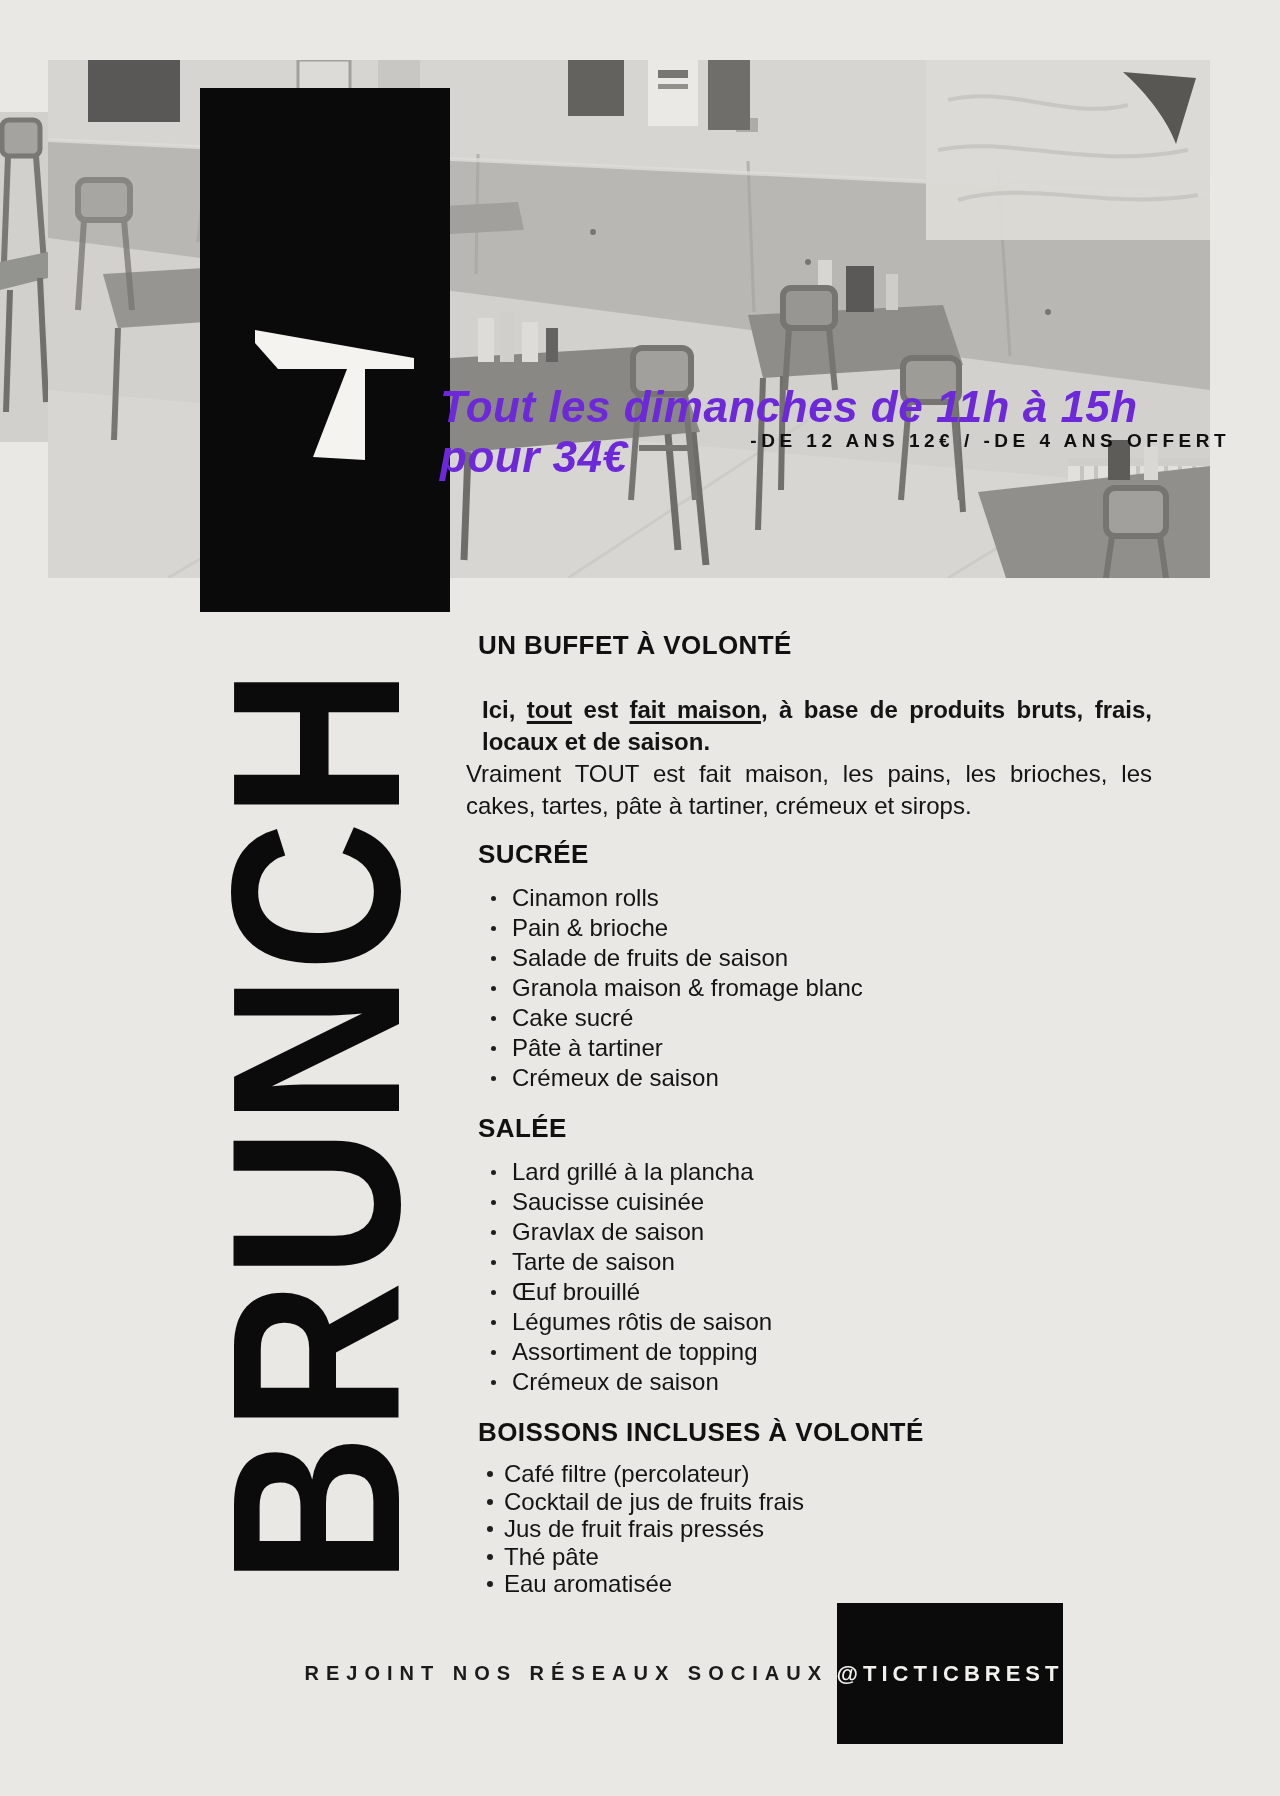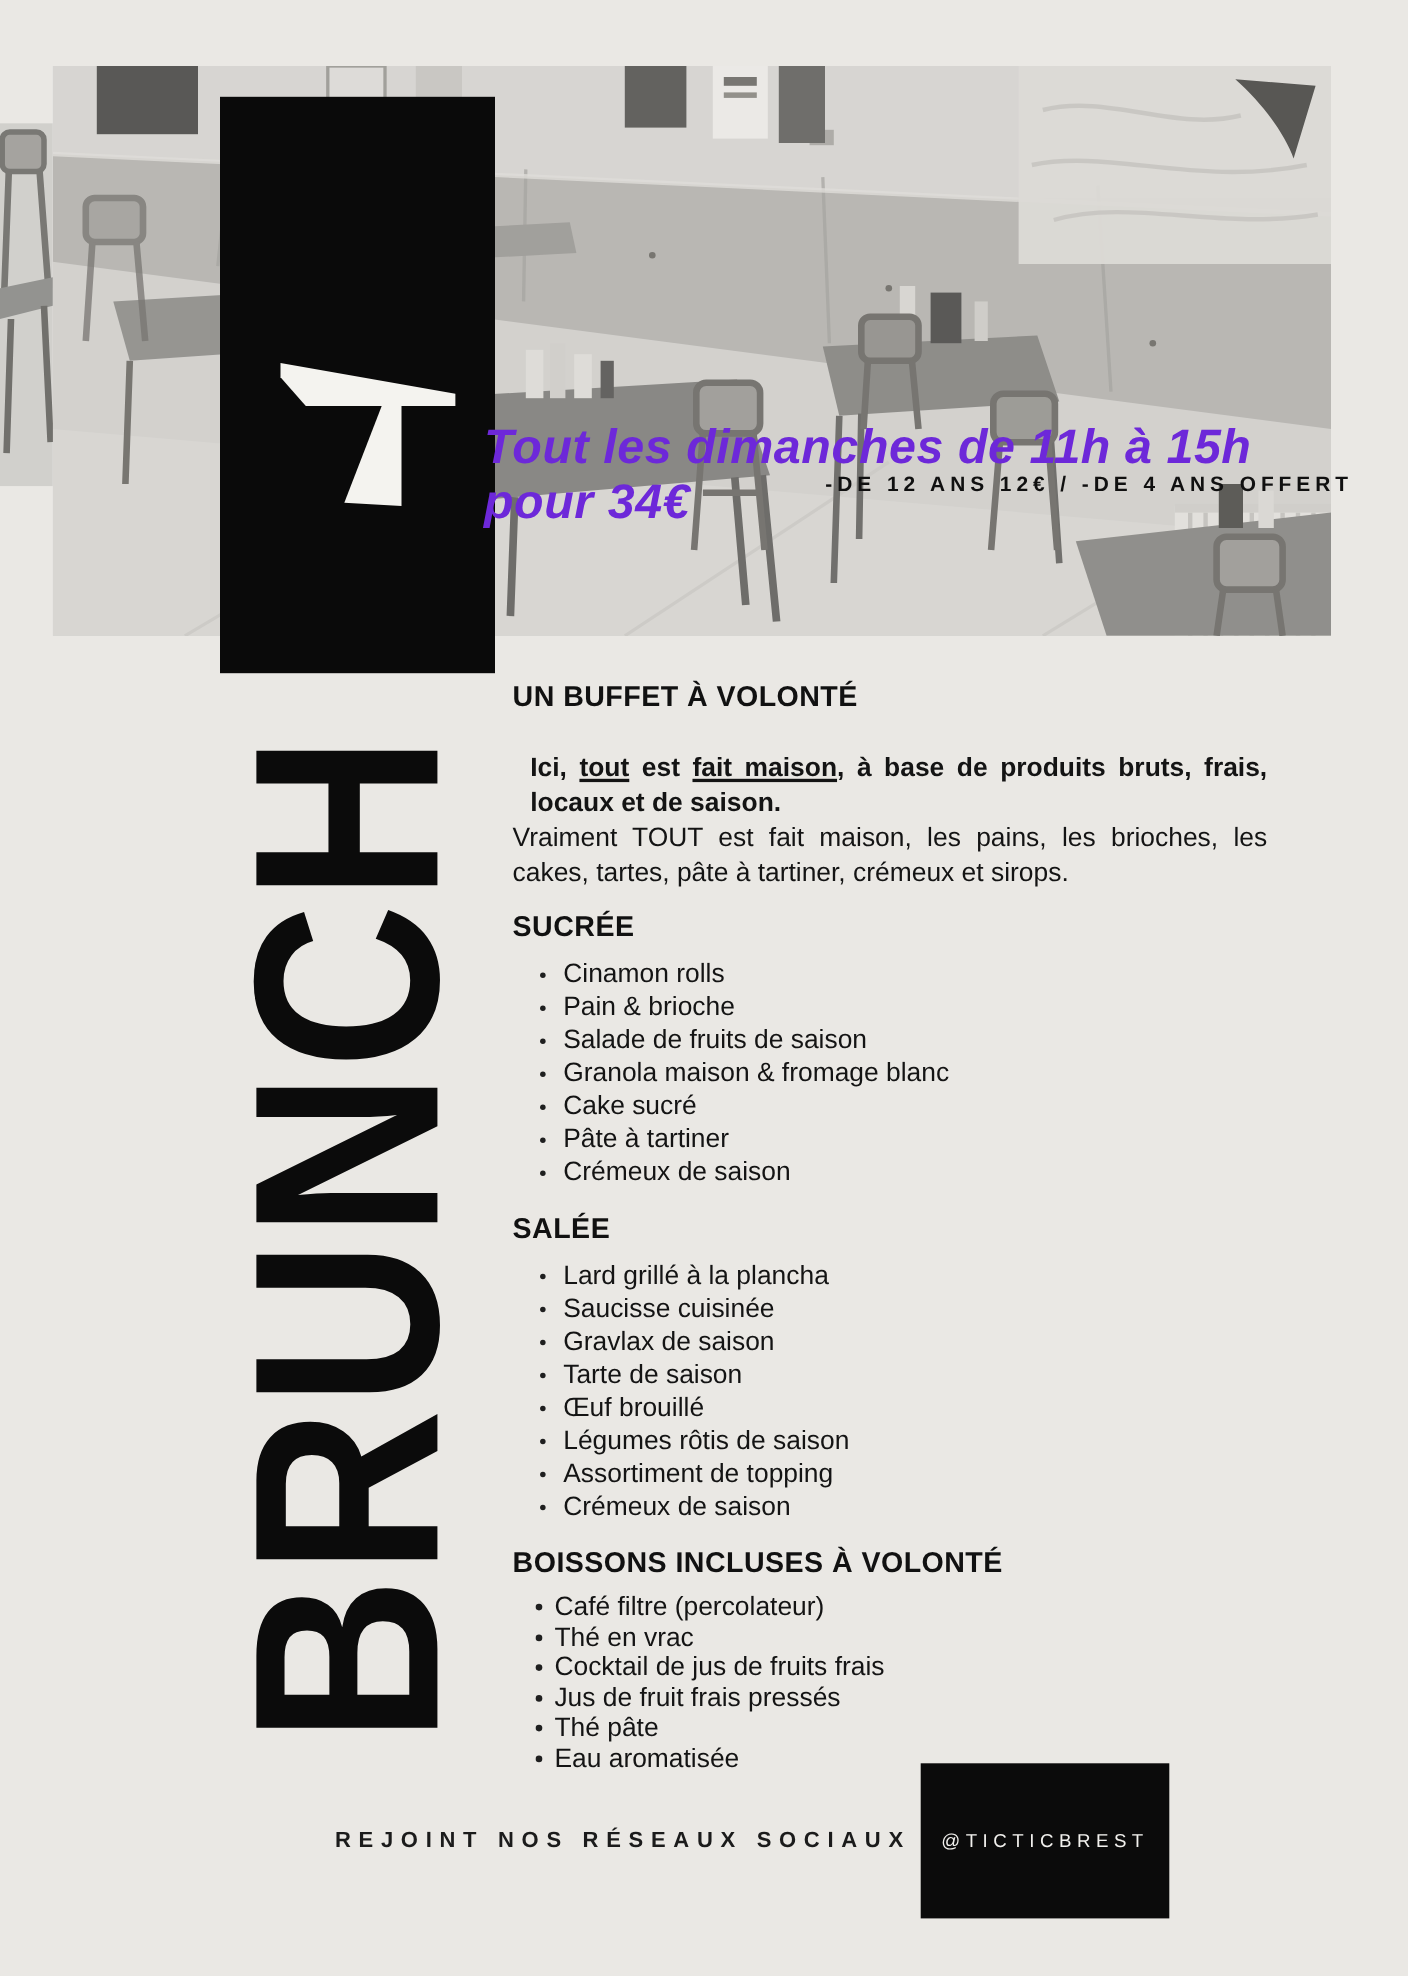--- a/index.html
+++ b/index.html
@@ -27,21 +27,21 @@
   .hero-title{
     position:absolute;left:440px;top:382px;width:790px;z-index:4;text-align:left;
     font-size:44px;font-weight:bold;font-style:italic;color:#6d28d9;letter-spacing:0.5px;
   }
   .hero-sub{
     position:absolute;left:440px;top:430px;width:790px;z-index:4;text-align:right;
     font-size:19px;font-weight:bold;letter-spacing:4.5px;color:#101010;
   }
   
   .content{position:absolute;left:466px;top:618px;width:686px;z-index:2;}
-  .sec{font-size:26px;font-weight:bold;letter-spacing:0.4px;margin:0;color:#111;}
+  .sec{font-size:26px;font-weight:bold;letter-spacing:0.4px;margin:12px;color:#111;}
   .intro-par{margin-top:33px;font-size:24px;line-height:32px;}
   .line{white-space:normal;}
   .line.b{font-weight:bold;margin-left:16px;}
   .line.j{text-align:justify;text-align-last:justify;text-justify:inter-word;}
   .ul{text-decoration:underline;text-underline-offset:3px;text-decoration-thickness:2.5px;}
   .msec{margin-top:17px;}
   .msec + .msec{margin-top:20px;}
   ul.menu{list-style:none;margin:13px 0 0 0;padding:0 0 0 46px;font-size:24px;line-height:30px;}
   ul.menu li{position:relative;}
   ul.menu li::before{
@@ -51,21 +51,21 @@
   .msec.tight ul.menu li::before{left:-17px;top:11px;width:6px;height:6px;}
   
   .cta{
     position:absolute;left:260px;top:1662px;width:568px;z-index:2;text-align:right;
     font-size:20px;font-weight:bold;letter-spacing:7px;color:#1b1b1b;line-height:22px;white-space:nowrap;
   }
   .handle-box{
     position:absolute;left:837px;top:1603px;width:226px;height:141px;background:#0b0b0b;z-index:3;
     display:flex;align-items:center;justify-content:center;
   }
-  .handle{color:#f2f1ee;font-size:17px;font-weight:normal;letter-spacing:5px;white-space:nowrap;}
+  .handle{color:#f2f1ee;font-size:22px;font-weight:bold;letter-spacing:5px;white-space:nowrap;}
 </style>
 </head>
 <body style="background: rgb(234, 232, 228);">
 
 <div class="photo">
   <svg viewBox="0 0 1162 518" preserveAspectRatio="none">
     <rect x="0" y="0" width="1162" height="518" fill="#c9c8c5"></rect>
 
     <rect x="0" y="0" width="1162" height="120" fill="#cfcecb"></rect>
 
@@ -209,21 +209,20 @@
           <li>Œuf brouillé</li>
           <li>Légumes rôtis de saison</li>
           <li>Assortiment de topping</li>
           <li>Crémeux de saison</li>
         </ul>
       </section>
       <section class="msec tight">
         <h2 class="sec">BOISSONS INCLUSES À VOLONTÉ</h2>
         <ul class="menu">
           <li>Café filtre (percolateur)</li>
-          <li>Thé en vrac</li>
           <li>Cocktail de jus de fruits frais</li>
           <li>Jus de fruit frais pressés</li>
           <li>Thé pâte</li>
           <li>Eau aromatisée</li>
         </ul>
       </section>
     </div>
 </div>
 
 <div class="cta">REJOINT NOS RÉSEAUX SOCIAUX</div>

